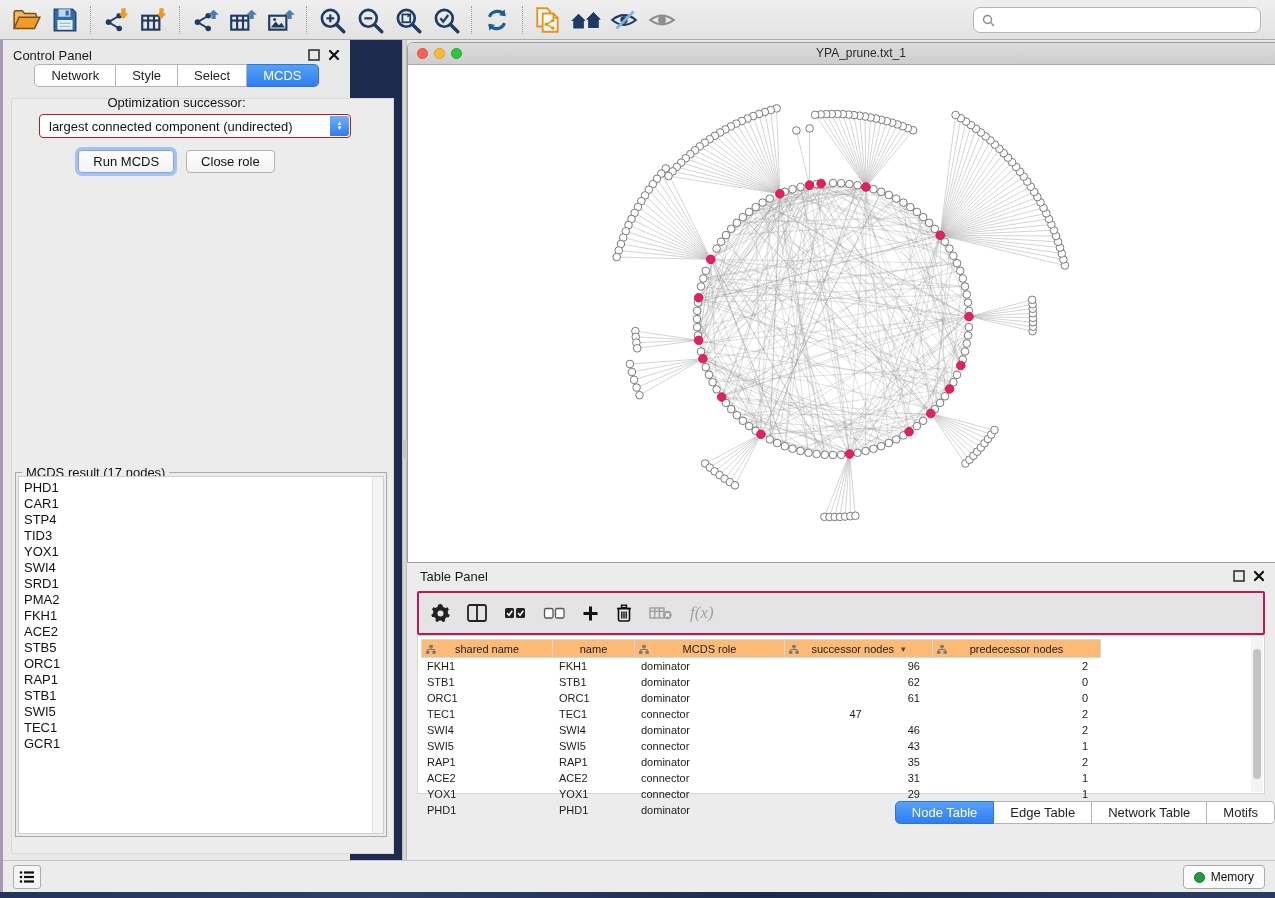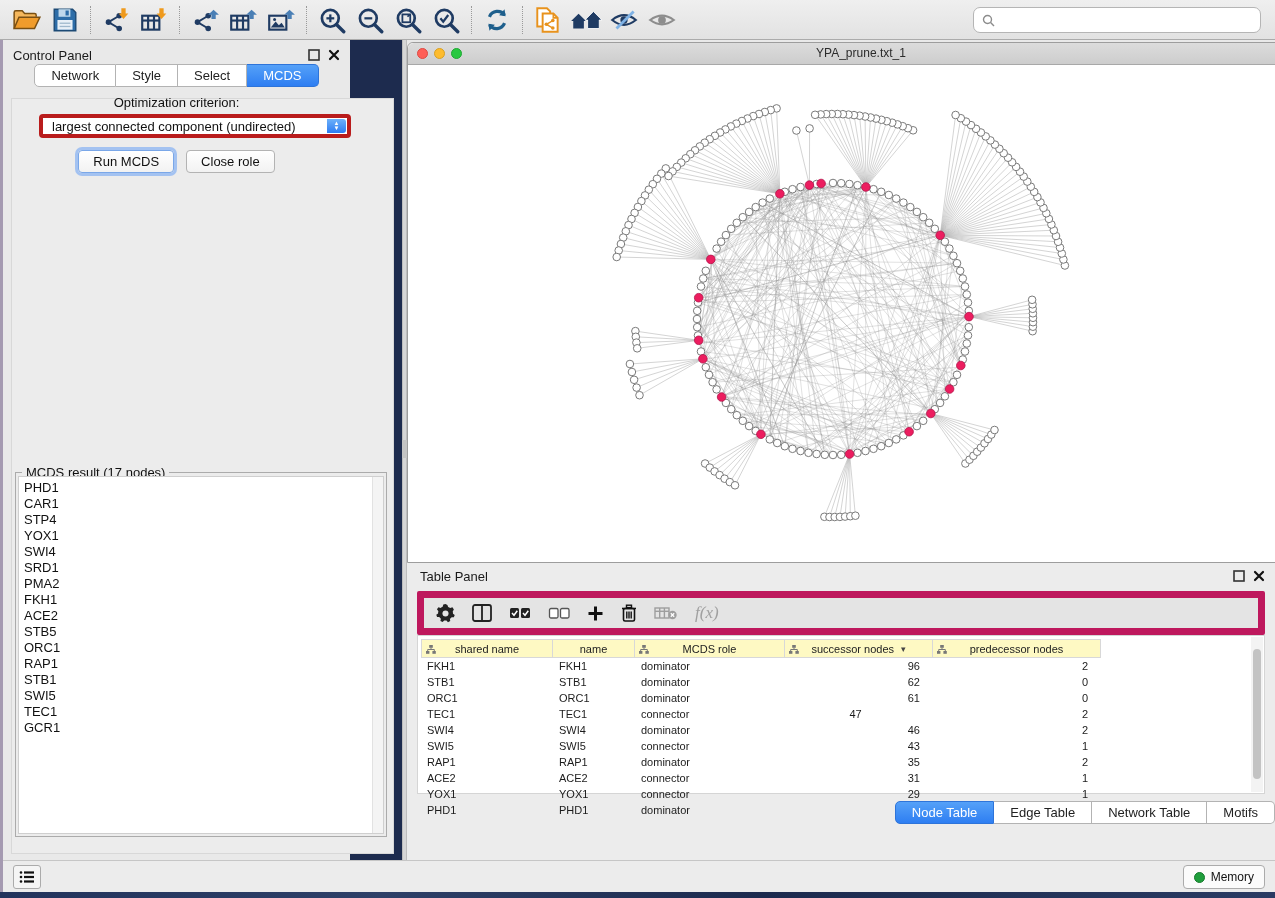--- a/index.html
+++ b/index.html
@@ -31,21 +31,21 @@
   .seg { display:flex; }
   .seg-btn { height:23px; padding:0 16px; background:#fff; border:1px solid #b3b3b3; border-left:none;
     font-size:13px; color:#222; display:flex; align-items:center; cursor:pointer; }
   .seg-btn:first-child { border-left:1px solid #b3b3b3; border-radius:5px 0 0 5px; }
   .seg-btn:last-child { border-radius:0 5px 5px 0; }
   .seg-btn.active { background:linear-gradient(#55a1f8,#2e7ef2); border-color:#2e74d9; color:#fff; }
   .cp-content { position:absolute; left:8px; top:58px; width:383px; height:756px;
     background:#ececec; border:1px solid #d8d8d8; }
   .opt-label { position:absolute; left:0; top:55px; width:100%; text-align:center; font-size:13px; color:#111; }
   .combo { position:absolute; left:36px; top:74px; width:312px; height:24px; background:#fff;
-    border:4px solid #b91c1c; border-radius:4px; font-size:13px; color:#111; display:flex; align-items:center;
+    border:1px solid #b91c1c; border-radius:4px; font-size:13px; color:#111; display:flex; align-items:center;
     padding-left:9px; cursor:pointer; }
   .combo-stepper { position:absolute; right:1px; top:1px; bottom:1px; width:19px; border-radius:0 3px 3px 0;
     background:linear-gradient(#6db1fa,#2d7bf2); display:flex; flex-direction:column; align-items:center; justify-content:center; }
   .combo-stepper span { color:#fff; font-size:6px; line-height:5px; }
   .btn-row { position:absolute; left:0; top:110px; width:100%; display:flex; justify-content:center; gap:12px; }
   .mac-btn { height:23px; padding:0 14px; background:linear-gradient(#ffffff,#f2f2f2); border:1px solid #b3b3b3;
     border-radius:4px; font-size:13px; color:#111; display:flex; align-items:center; cursor:pointer; }
   .mac-btn.focused { box-shadow:0 0 0 3px rgba(115,167,245,.6); border-color:#7aa7e8; }
 
   .groupbox { position:absolute; left:12px; top:425px; width:372px; height:372px; }
@@ -72,26 +72,26 @@
   .light.red { background:#ff5f57; border:1px solid #dd4a43; }
   .light.yellow { background:#febc2e; border:1px solid #d8a023; }
   .light.green { background:#28c840; border:1px solid #1fa833; }
   .net-title { position:absolute; left:0; top:3px; width:100%; text-align:center; font-size:12px; color:#2b2b2b; }
   .net-canvas { position:absolute; left:0; top:22px; width:866px; height:497px; background:#fff; overflow:hidden; }
 
   
   .table-panel { position:absolute; left:407px; top:563px; width:868px; height:297px; background:#ececec; }
   .tp-title { position:absolute; left:13px; top:6px; font-size:13px; color:#1a1a1a; }
   .tp-toolbar { position:absolute; left:10px; top:28px; right:10px; height:44px; background:#e4e4e4;
-    border:7px solid #be185d; border-radius:2px; display:flex; align-items:center; padding-left:12px; gap:17px;text-align:right; }
+    border:2px solid #be185d; border-radius:2px; display:flex; align-items:center; padding-left:12px; gap:17px;text-align:right; }
   .tp-ic { display:flex; align-items:center; justify-content:center; cursor:pointer; }
   .fx { font-family:"Liberation Serif", serif; font-style:italic; font-size:17px; color:#a0a0a0; }
   .tbl-wrap { position:absolute; left:10px; top:72px; right:10px; bottom:66px; background:#fff; border:1px solid #d5d5d5; }
   .tbl-header { position:absolute; left:3px; top:3px; height:19px; display:flex; }
-  .th { position:relative; background:#fef9c3; border:1px solid #d8d8d8; border-left:none; font-size:11px; color:#222;
+  .th { position:relative; background:#fdba74; border:1px solid #d8d8d8; border-left:none; font-size:11px; color:#222;
     display:flex; align-items:center; justify-content:center; cursor:pointer; }
   .th:first-child { border-left:1px solid #d8d8d8; }
   .th .tree-ic { position:absolute; left:4px; top:5px; }
   .th .sort-ch { margin-left:7px; font-size:9px; color:#444; }
   .tbl-rows { position:absolute; left:3px; top:22px; right:14px; }
   .tr { display:flex; height:16px; }
   .td { font-size:11px; color:#1c1c1c; line-height:16px; padding:0 6px; white-space:nowrap; overflow:hidden; }
   .td.num { text-align:right; padding-right:13px; }
   .tbl-vscroll { position:absolute; right:1px; top:1px; bottom:1px; width:12px; background:#f3f3f3; }
   .tbl-thumb { position:absolute; left:2px; top:12px; width:8px; height:130px; background:#c3c3c3; border-radius:4px; }
@@ -275,40 +275,41 @@
     </div>
     <div class="cp-content"></div>
     <div class="cp-tabs">
         <div class="seg" id="cp-tabs">
           <div class="seg-btn">Network</div>
           <div class="seg-btn">Style</div>
           <div class="seg-btn">Select</div>
           <div class="seg-btn active">MCDS</div>
         </div>
       </div>
-    <div class="opt-label">Optimization criterion:</div>
+    <div class="opt-label">Optimization successor:</div>
     <div class="combo">
       <span>largest connected component (undirected)</span>
       <div class="combo-stepper">
           <span>▲</span>
           <span>▼</span>
         </div>
     </div>
     <div class="btn-row">
       <div class="mac-btn focused">Run MCDS</div>
       <div class="mac-btn">Close role</div>
     </div>
     <div class="groupbox">
       <div class="gb-border"></div>
       <div class="gb-title">MCDS result (17 nodes)</div>
       <div class="gb-list">
         <div id="gb-items" style="padding-top:3px;">
             <div class="gb-item">PHD1</div>
             <div class="gb-item">CAR1</div>
             <div class="gb-item">STP4</div>
+            <div class="gb-item">TID3</div>
             <div class="gb-item">YOX1</div>
             <div class="gb-item">SWI4</div>
             <div class="gb-item">SRD1</div>
             <div class="gb-item">PMA2</div>
             <div class="gb-item">FKH1</div>
             <div class="gb-item">ACE2</div>
             <div class="gb-item">STB5</div>
             <div class="gb-item">ORC1</div>
             <div class="gb-item">RAP1</div>
             <div class="gb-item">STB1</div>

